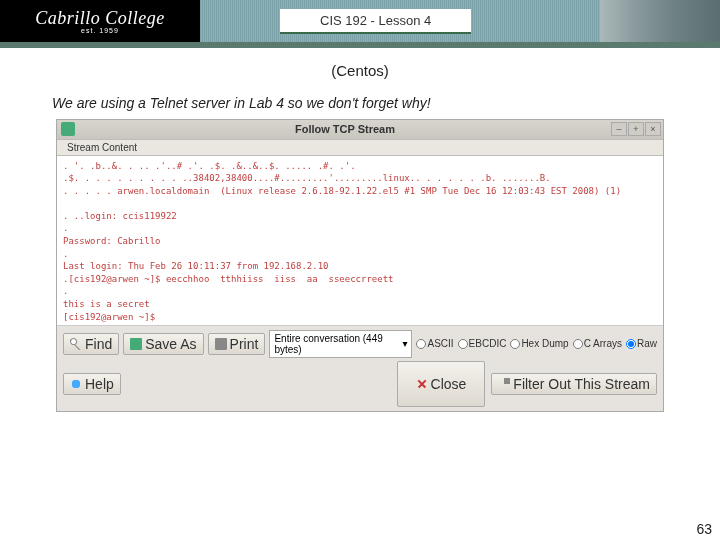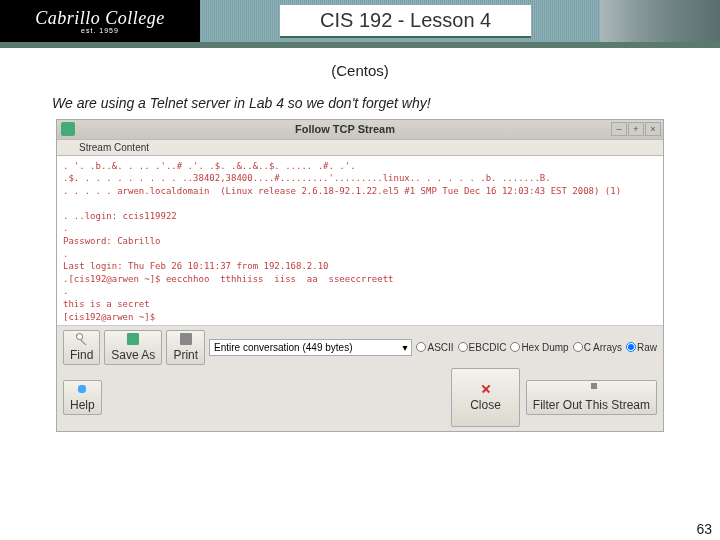--- a/index.html
+++ b/index.html
@@ -3,43 +3,43 @@
 <meta charset="utf-8">
 <style>
   * { box-sizing: border-box; margin: 0; padding: 0; }
   body { width: 720px; height: 540px; font-family: Verdana, Geneva, sans-serif; background: #fff; position: relative; overflow: hidden; }
 
   .header-bar { height: 42px; position: relative; background: repeating-linear-gradient(90deg, #7aa0a8 0, #7aa0a8 1px, #8fb0b6 1px, #8fb0b6 2px); display: flex; align-items: stretch; }
   .logo-area { width: 200px; height: 42px; background: #000; color: #fff; display: flex; flex-direction: column; align-items: center; justify-content: center; }
   .logo-text { font-family: "Times New Roman", serif; font-style: italic; font-size: 18px; letter-spacing: 0.5px; }
   .logo-sub { font-size: 7px; letter-spacing: 1px; margin-top: -2px; }
   .header-title { flex: 1; display: flex; align-items: center; justify-content: flex-start; padding-left: 80px; }
-  .header-title span { background: #fff; padding: 4px 40px; font-size: 20px; color: #333; border-bottom: 2px solid #3a6a4c; }
+  .header-title span { background: #fff; padding: 4px 40px; font-size: 13px; color: #333; border-bottom: 2px solid #3a6a4c; }
   .header-photo { width: 120px; background: linear-gradient(90deg, #aab8ba 0%, #8a9a9c 30%, #6f8284 60%, #5a6e70 100%); }
   .header-stripe { height: 6px; background: #5a7a70; }
 
   .slide-body { padding: 12px 28px 0; }
   .main-title { text-align: center; font-size: 25px; font-family: Verdana, sans-serif; color: #222; margin-top: 8px; }
   .subtitle { text-align: center; font-size: 15px; color: #222; margin-top: 2px; }
   .note-block { margin: 16px 0 6px 24px; font-style: italic; font-size: 14px; color: #222; line-height: 1.25; }
 
   .wireshark-window { margin: 0 28px; border: 1px solid #aaa; background: #e6e3de; font-family: Tahoma, sans-serif; font-size: 10px; }
   .ws-titlebar { height: 20px; background: linear-gradient(#d8d5cf, #c9c6c0); display: flex; align-items: center; border-bottom: 1px solid #bbb; position: relative; }
   .ws-titlebar-icon { width: 14px; height: 14px; background: #4a7; border-radius: 2px; margin: 0 4px; }
   .ws-title { flex: 1; text-align: center; font-weight: bold; color: #333; font-size: 11px; }
   .ws-ctrl { display: flex; gap: 1px; margin-right: 2px; }
   .ws-ctrl div { width: 16px; height: 14px; background: #d0cdc7; border: 1px solid #aaa; text-align: center; line-height: 12px; font-size: 9px; color: #555; }
 
-  .ws-content-label { padding: 2px 22px; color: #333; border-bottom: 1px solid #bbb; background: #eae7e1; }
+  .ws-content-label { padding: 2px 10px; color: #333; border-bottom: 1px solid #bbb; background: #eae7e1; }
   .ws-stream { background: #fff; padding: 4px 6px; font-family: monospace; font-size: 9px; color: #444; line-height: 1.4; height: 170px; overflow: hidden; white-space: pre-wrap; word-break: break-all; border-bottom: 1px solid #ccc; }
   .ws-stream .red { color: #c04040; }
 
   .ws-bottom { padding: 4px 6px; background: #e6e3de; }
   .ws-btn-row { display: flex; align-items: center; gap: 4px; margin-bottom: 3px; }
-  .ws-btn { background: linear-gradient(#f4f2ec, #ddd9d0); border: 1px solid #aaa; border-radius: 2px; padding: 2px 6px; font-size: 12px; color: #333; display: inline-flex; align-items: center; gap: 3px; flex-direction: column; }
+  .ws-btn { background: linear-gradient(#f4f2ec, #ddd9d0); border: 1px solid #aaa; border-radius: 2px; padding: 2px 6px; font-size: 14px; color: #333; display: inline-flex; align-items: center; gap: 3px; }
   .ws-btn .ic { width: 12px; height: 12px; display: inline-block; }
   .dropdown { flex: 1; background: #fff; border: 1px solid #aaa; padding: 2px 4px; font-size: 10px; display: flex; align-items: center; justify-content: space-between; }
   .radio-group { display: flex; align-items: center; gap: 4px; font-size: 10px; color: #333; }
   .radio-group label { display: flex; align-items: center; gap: 1px; }
   .radio-group input { width: 10px; height: 10px; }
 
   .ws-help-row { display: flex; align-items: center; gap: 6px; }
   .ws-help-row .spacer { flex: 1; }
   .ws-btn.wide { padding: 14px 18px; }
 

